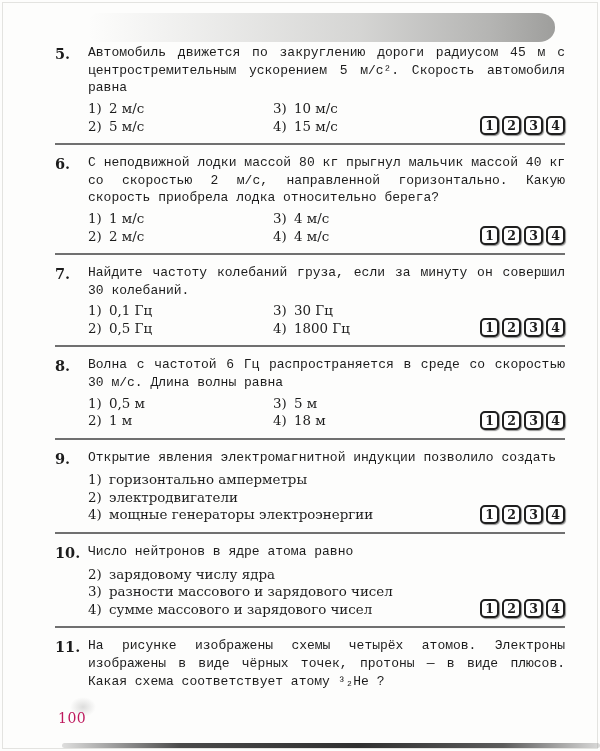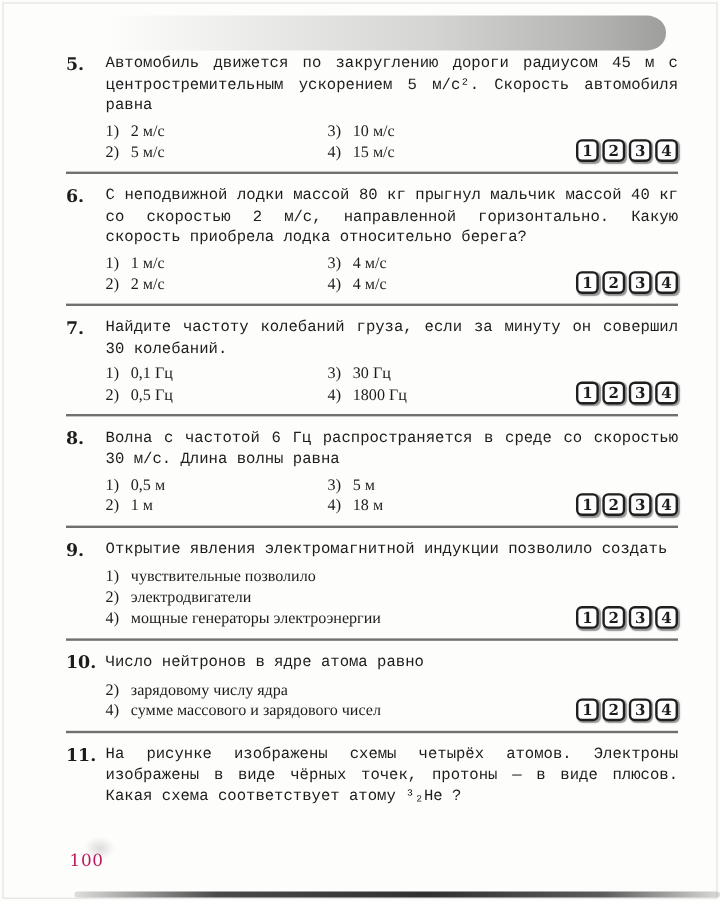--- a/index.html
+++ b/index.html
@@ -30,21 +30,21 @@
 
   .question { padding:0 35px 0 55px; }
   .q-head { display:flex; align-items:flex-start; }
   .q-num { flex:none; width:33px; font-weight:bold; font-size:14.5px; line-height:1.36; }
   .q-text { font-size:13px; line-height:1.36; text-align:justify;font-family:Liberation Mono, monospace; }
 
   .q-body { display:flex; align-items:flex-end; margin-top:3px; }
   .options { flex:1 1 auto; margin-left:33px; font-size:13.4px; }
   .options.two-col { display:grid; grid-template-columns:185px auto; }
   .options.stack { display:flex; flex-direction:column; }
-  .opt { line-height:17.5px; white-space:nowrap;font-family:Liberation Serif, serif; }
+  .opt { line-height:17.5px; white-space:nowrap; }
   .opt-label { display:inline-block; min-width:21px; }
 
   .answer-boxes { flex:none; display:flex; gap:3px; align-items:center; }
   .abox {
     width:19px; height:19px;
     border:2px solid #1f1f1f; border-radius:5px;
     background:#fff;
     display:flex; align-items:center; justify-content:center;
     font-weight:bold; font-size:12.5px;
     box-shadow:1px 1px 1px rgba(60,60,60,0.55);
@@ -157,21 +157,21 @@
     <div class="separator"></div>
   </div>
 
   <div class="question">
     <div class="q-head">
       <span class="q-num">9.</span>
       <div class="q-text">Открытие явления электромагнитной индукции позволило создать</div>
     </div>
     <div class="q-body">
       <div class="options stack">
-        <div class="opt"><span class="opt-label">1)</span><span>чувствительные позволило</span></div>
+        <div class="opt"><span class="opt-label">1)</span><span>горизонтально амперметры</span></div>
         <div class="opt"><span class="opt-label">2)</span><span>электродвигатели</span></div>
         <div class="opt"><span class="opt-label">4)</span><span>мощные генераторы электроэнергии</span></div>
       </div>
       <div class="answer-boxes">
         <span class="abox">1</span>
         <span class="abox">2</span>
         <span class="abox">3</span>
         <span class="abox">4</span>
       </div>
     </div>
@@ -179,20 +179,21 @@
   </div>
 
   <div class="question">
     <div class="q-head">
       <span class="q-num">10.</span>
       <div class="q-text">Число нейтронов в ядре атома равно</div>
     </div>
     <div class="q-body">
       <div class="options stack">
         <div class="opt"><span class="opt-label">2)</span><span>зарядовому числу ядра</span></div>
+        <div class="opt"><span class="opt-label">3)</span><span>разности массового и зарядового чисел</span></div>
         <div class="opt"><span class="opt-label">4)</span><span>сумме массового и зарядового чисел</span></div>
       </div>
       <div class="answer-boxes">
         <span class="abox">1</span>
         <span class="abox">2</span>
         <span class="abox">3</span>
         <span class="abox">4</span>
       </div>
     </div>
     <div class="separator"></div>

